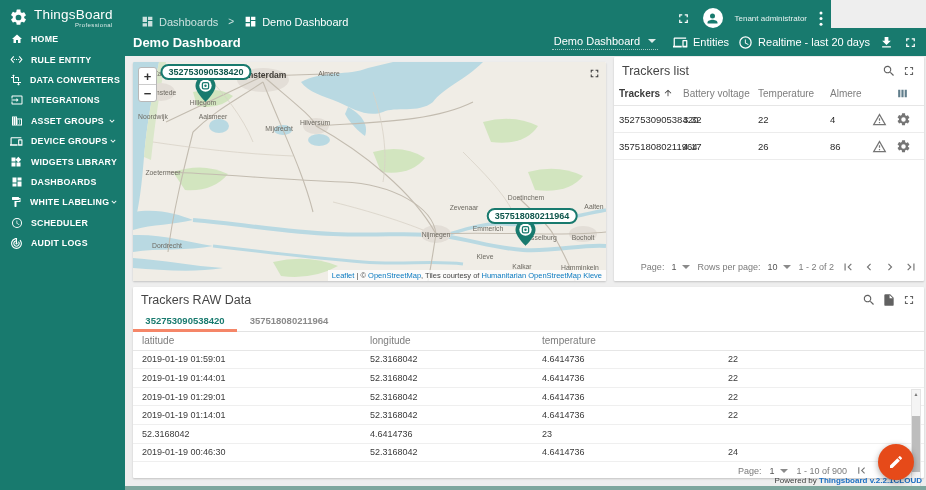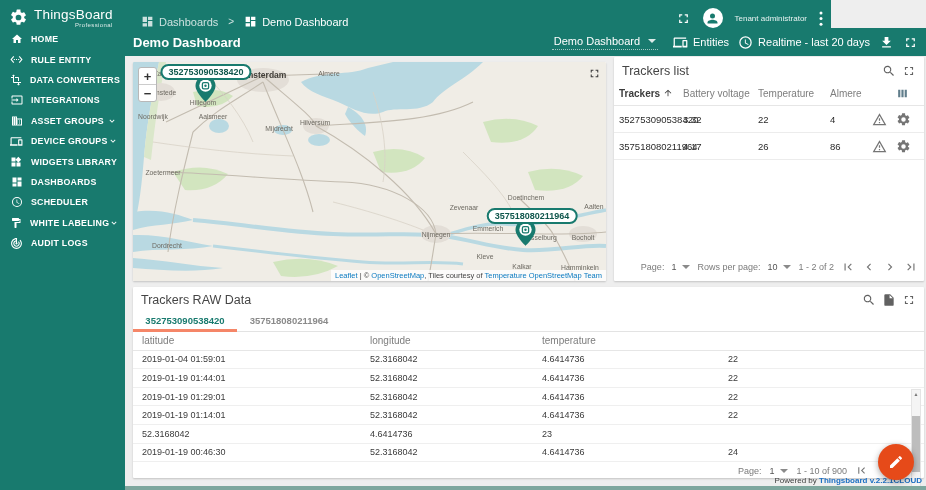--- a/index.html
+++ b/index.html
@@ -249,37 +249,37 @@
     <span class="ic">
         <svg width="12" height="12" viewBox="0 0 24 24">
           <path fill="#fff" d="M3 13h8V3H3v10zm0 8h8v-6H3v6zm10 0h8V11h-8v10zm0-18v6h8V3h-8z"></path>
         </svg>
       </span>
     <span class="lbl">DASHBOARDS</span>
   </div>
   <div class="sitem">
     <span class="ic">
         <svg width="12" height="12" viewBox="0 0 24 24">
-          <path fill="#fff" d="M12 2a10 10 0 1 0 .01 20.01A10 10 0 0 0 12 2zm0 18a8 8 0 1 1 0-16 8 8 0 0 1 0 16zm.5-13H11v6l5.25 3.15.75-1.23-4.5-2.67V7z"></path>
-        </svg>
-      </span>
-    <span class="lbl">SCHEDULER</span>
-  </div>
-  <div class="sitem">
-    <span class="ic">
-        <svg width="12" height="12" viewBox="0 0 24 24">
           <path fill="#fff" d="M18 4V3c0-.55-.45-1-1-1H5c-.55 0-1 .45-1 1v4c0 .55.45 1 1 1h12c.55 0 1-.45 1-1V6h1v4H9v11c0 .55.45 1 1 1h2c.55 0 1-.45 1-1v-9h8V4h-3z"></path>
         </svg>
       </span>
     <span class="lbl">WHITE LABELING</span>
     <span class="chev">
         <svg width="10" height="10" viewBox="0 0 24 24">
           <path fill="#fff" d="M7.41 8.59 12 13.17l4.59-4.58L18 10l-6 6-6-6z"></path>
         </svg>
       </span>
+  </div>
+  <div class="sitem">
+    <span class="ic">
+        <svg width="12" height="12" viewBox="0 0 24 24">
+          <path fill="#fff" d="M12 2a10 10 0 1 0 .01 20.01A10 10 0 0 0 12 2zm0 18a8 8 0 1 1 0-16 8 8 0 0 1 0 16zm.5-13H11v6l5.25 3.15.75-1.23-4.5-2.67V7z"></path>
+        </svg>
+      </span>
+    <span class="lbl">SCHEDULER</span>
   </div>
   <div class="sitem">
     <span class="ic">
         <svg width="13" height="13" viewBox="0 0 24 24">
           <path fill="#fff" d="M19.07 4.93l-1.41 1.41A8 8 0 0 1 20 12c0 4.42-3.58 8-8 8s-8-3.58-8-8c0-4.08 3.05-7.44 7-7.93v2.02C8.16 6.57 6 9.03 6 12c0 3.31 2.69 6 6 6s6-2.69 6-6c0-1.66-.67-3.16-1.76-4.24l-1.41 1.41A4 4 0 0 1 16 12c0 2.21-1.79 4-4 4s-4-1.79-4-4c0-1.86 1.28-3.41 3-3.86v2.14c-.6.35-1 .98-1 1.72a2 2 0 1 0 4 0c0-.74-.4-1.38-1-1.72V2h-1C6.48 2 2 6.48 2 12s4.48 10 10 10 10-4.48 10-10c0-2.76-1.12-5.26-2.93-7.07z"></path>
         </svg>
       </span>
     <span class="lbl">AUDIT LOGS</span>
   </div>
 </div>
@@ -372,21 +372,21 @@
       </span>
 
       <span id="mapfs"><svg width="13" height="13" viewBox="0 0 24 24">
             <path fill="#3d3d3d" d="M7 14H5v5h5v-2H7v-3zm-2-4h2V7h3V5H5v5zm12 7h-3v2h5v-5h-2v3zM14 5v2h3v3h2V5h-5z"></path>
           </svg></span>
 
       <div id="attrib">
         <a>Leaflet</a>
         <span>| ©</span>
         <a>OpenStreetMap</a><span>, Tiles courtesy of</span>
-        <a>Temperature OpenStreetMap Team</a>
+        <a>Humanitarian OpenStreetMap Kleve</a>
       </div>
     </div>
   </div>
 
   <div class="card" id="tlcard">
     <div id="tlhead">
       <span class="wtitle">Trackers list</span>
       <span class="wicons">
         <span class="ib clickable">
             <svg width="14" height="14" viewBox="0 0 24 24">
@@ -510,21 +510,21 @@
     <div id="tabs">
       <span class="tab active">352753090538420</span>
       <span class="tab">357518080211964</span>
     </div>
     <div class="raw-grid raw-colrow">
       <span class="colname">latitude</span>
       <span class="colname">longitude</span>
       <span class="colname">temperature</span>
     </div>
     <div class="raw-grid raw-row">
-      <span>2019-01-04 01:59:01</span>
+      <span>2019-01-19 01:59:01</span>
         <span>52.3168042</span>
         <span>4.6414736</span>
         <span>22</span>
     </div>
     <div class="raw-grid raw-row">
       <span>2019-01-19 01:44:01</span>
         <span>52.3168042</span>
         <span>4.6414736</span>
         <span>22</span>
     </div>

